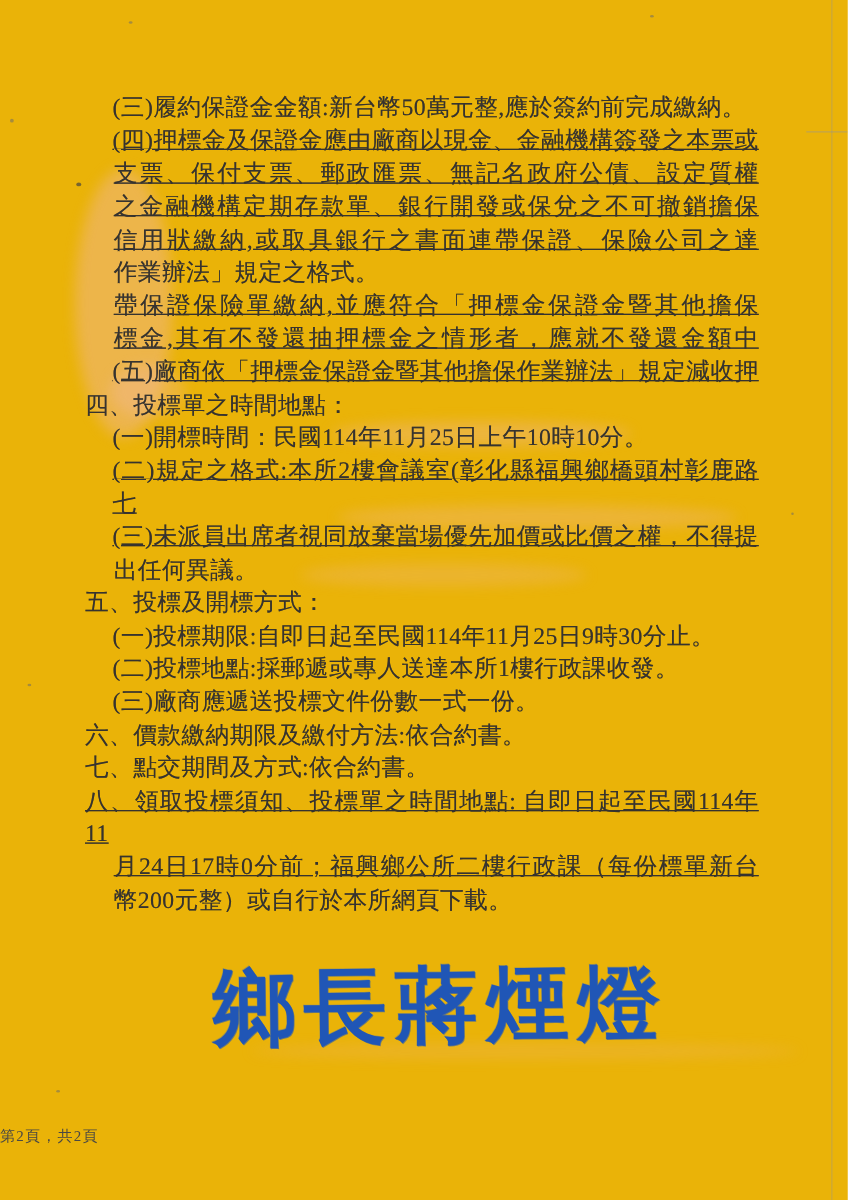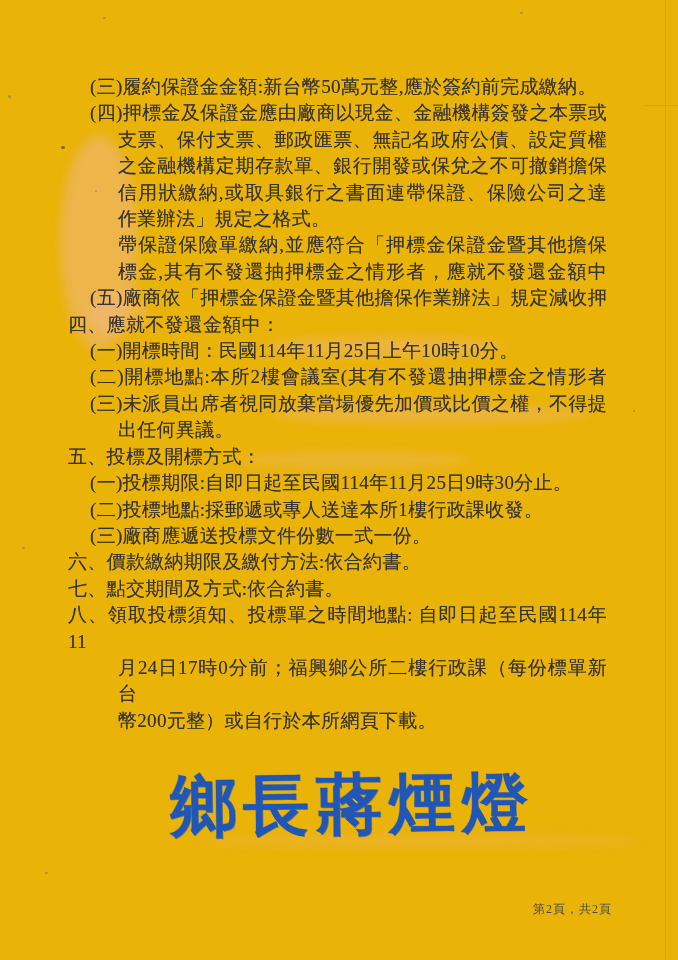--- a/index.html
+++ b/index.html
@@ -11,38 +11,39 @@
   }
   
   .doc-body {
     position:absolute; left:68px; top:74px; width:539px;
     color:#36332f; font-size:19px; line-height:26.4px;
     letter-spacing:0.3px;
     text-shadow:0 0 0.5px rgba(54,51,47,0.55);
   }
   .line { white-space:nowrap; }
   .line.lvl1 { margin-left:22px; }
-  .line.lvl2 { margin-left:50px; }
+  .line.lvl2 { margin-left:23px; }
   .line.fill {
     white-space:normal;
     text-align:justify; text-align-last:justify;
     text-justify:inter-character;
+    text-decoration:underline;
   }
   
   .stamp {
     position:absolute; left:170px; top:760px; width:380px;
     color:#2056b6; font-size:66px; font-weight:bold;
     letter-spacing:7px; white-space:nowrap;
     transform:rotate(-0.7deg);
     text-shadow:0.6px 0.6px 0 rgba(32,86,182,0.6), -0.5px -0.5px 0 rgba(47,102,196,0.4);
   }
   
   .footer {
     position:absolute; left:0; top:901px; width:612px;
-    text-align:right; font-size:12px; color:#4a4844;
+    text-align:left; font-size:12px; color:#4a4844;
     letter-spacing:1px;
   }
   
   .artifact { position:absolute; pointer-events:none; }
   .pink { filter:blur(5px); border-radius:50%; }
   .pink1 { left:60px;  top:135px; width:78px;  height:215px; background:rgba(243,185,185,0.38); }
   .pink2 { left:265px; top:337px; width:240px; height:20px;  background:rgba(243,185,185,0.30); }
   .pink3 { left:270px; top:404px; width:320px; height:20px;  background:rgba(243,185,185,0.26); }
   .pink4 { left:240px; top:451px; width:230px; height:18px;  background:rgba(243,185,185,0.22); }
   .pink5 { left:88px;  top:292px; width:60px;  height:42px;  background:rgba(243,185,185,0.28); }
@@ -84,23 +85,23 @@
   <div class="doc-body" id="doc-body">
       <div class="line lvl1">(三)履約保證金金額:新台幣50萬元整,應於簽約前完成繳納。</div>
       <div class="line lvl1 fill">(四)押標金及保證金應由廠商以現金、金融機構簽發之本票或</div>
       <div class="line lvl2 fill">支票、保付支票、郵政匯票、無記名政府公債、設定質權</div>
       <div class="line lvl2 fill">之金融機構定期存款單、銀行開發或保兌之不可撤銷擔保</div>
       <div class="line lvl2 fill">信用狀繳納,或取具銀行之書面連帶保證、保險公司之達</div>
       <div class="line lvl2">作業辦法」規定之格式。</div>
       <div class="line lvl2 fill">帶保證保險單繳納,並應符合「押標金保證金暨其他擔保</div>
       <div class="line lvl2 fill">標金,其有不發還抽押標金之情形者，應就不發還金額中</div>
       <div class="line lvl1 fill">(五)廠商依「押標金保證金暨其他擔保作業辦法」規定減收押</div>
-      <div class="line lvl0">四、應就不發還金額中：</div>
+      <div class="line lvl0">四、投標單之時間地點：</div>
       <div class="line lvl1">(一)開標時間：民國114年11月25日上午10時10分。</div>
-      <div class="line lvl1 fill">(二)開標地點:本所2樓會議室(其有不發還抽押標金之情形者</div>
+      <div class="line lvl1 fill">(二)規定之格式:本所2樓會議室(彰化縣福興鄉橋頭村彰鹿路七</div>
       <div class="line lvl1 fill">(三)未派員出席者視同放棄當場優先加價或比價之權，不得提</div>
       <div class="line lvl2">出任何異議。</div>
       <div class="line lvl0">五、投標及開標方式：</div>
       <div class="line lvl1">(一)投標期限:自即日起至民國114年11月25日9時30分止。</div>
       <div class="line lvl1">(二)投標地點:採郵遞或專人送達本所1樓行政課收發。</div>
       <div class="line lvl1">(三)廠商應遞送投標文件份數一式一份。</div>
       <div class="line lvl0">六、價款繳納期限及繳付方法:依合約書。</div>
       <div class="line lvl0">七、點交期間及方式:依合約書。</div>
       <div class="line lvl0 fill">八、領取投標須知、投標單之時間地點: 自即日起至民國114年11</div>
       <div class="line lvl2 fill">月24日17時0分前；福興鄉公所二樓行政課（每份標單新台</div>

